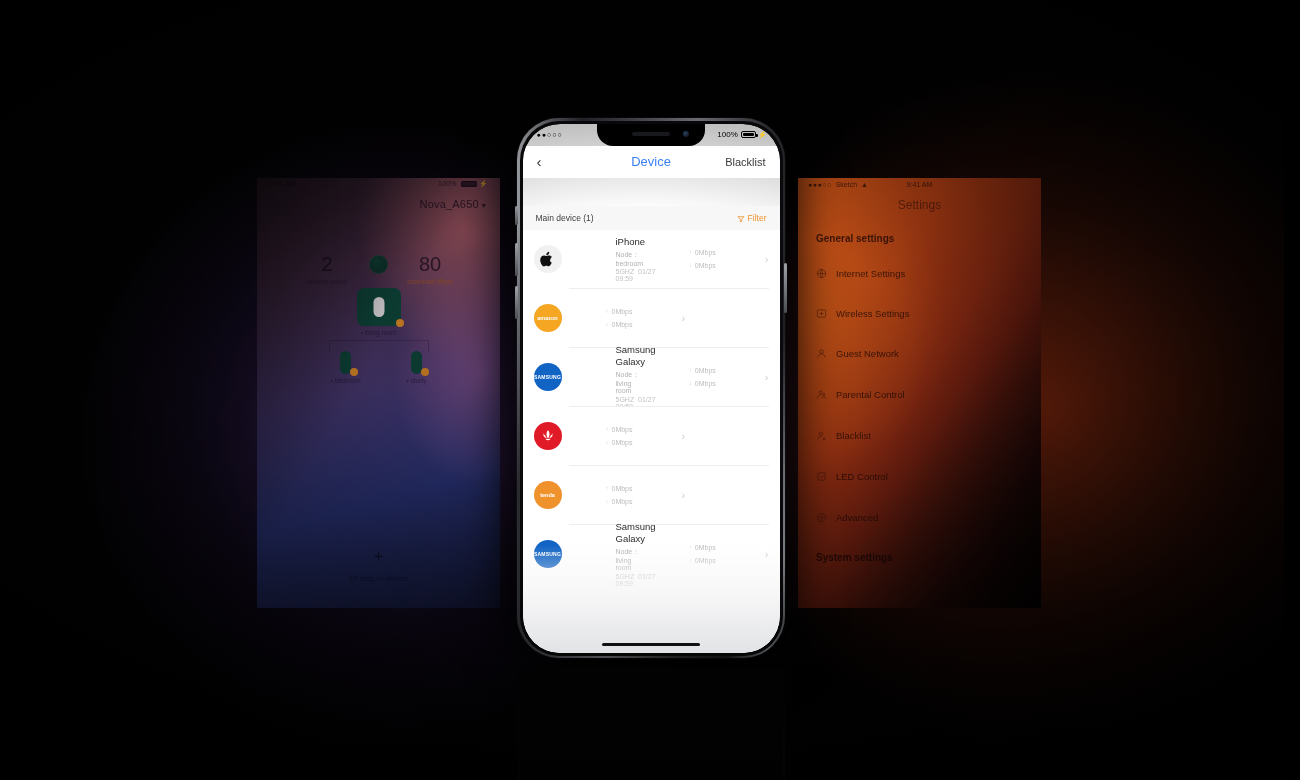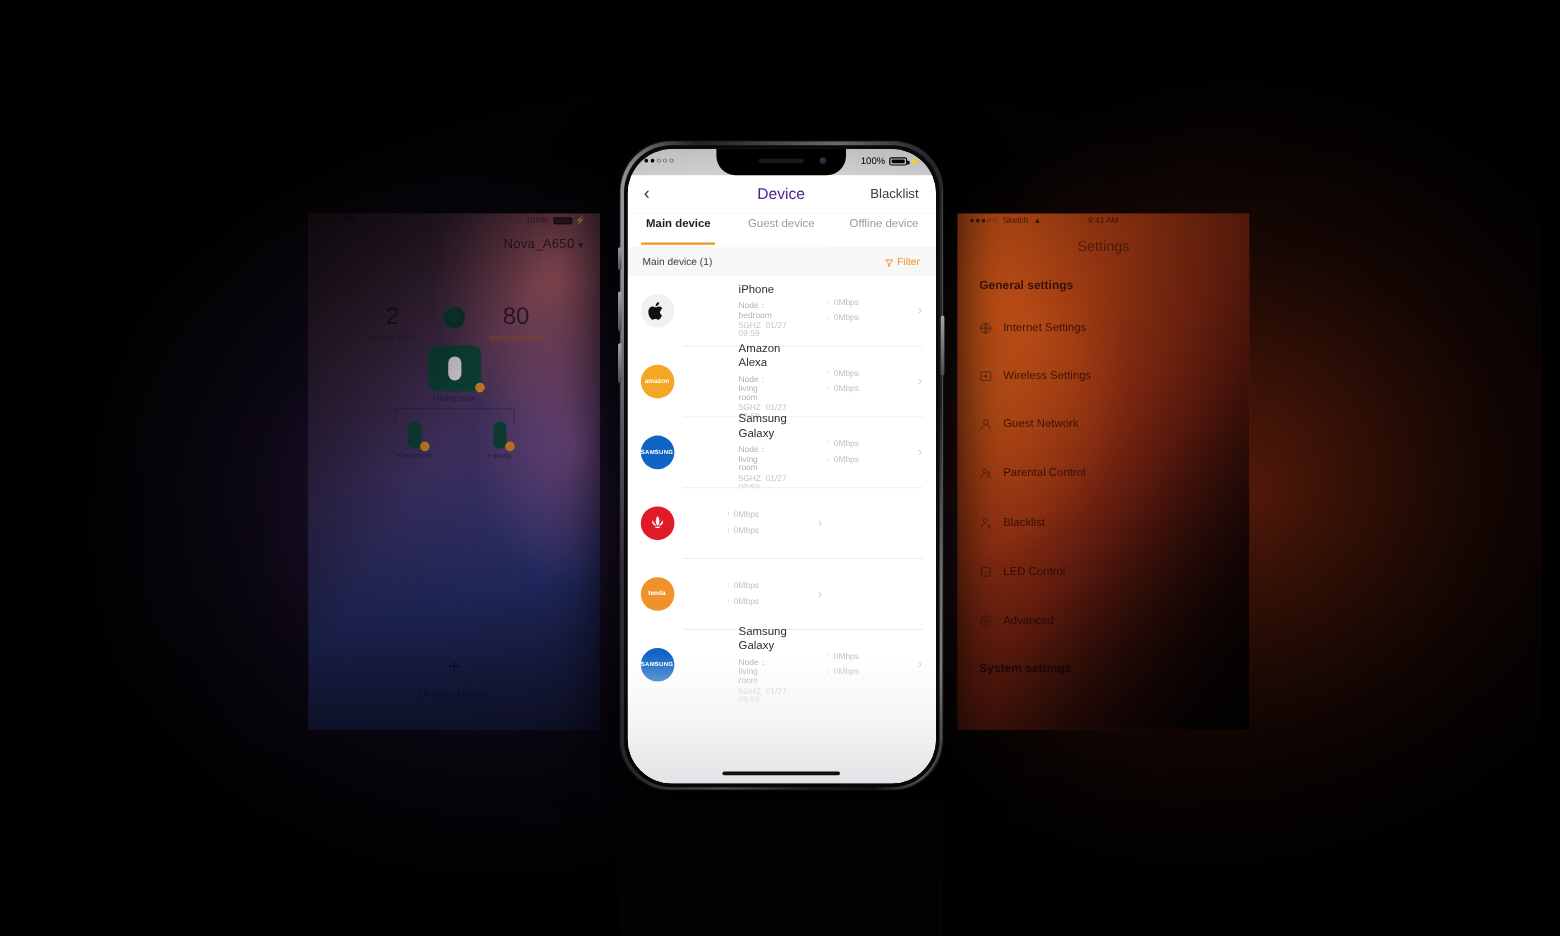--- a/index.html
+++ b/index.html
@@ -127,21 +127,21 @@
   .sb-batt { width:15px; height:7px; border:1px solid #000; border-radius:2px; position:relative; }
   .sb-batt i { position:absolute; inset:1px; background:#000; border-radius:1px; display:block; }
   .sb-batt:after { content:""; position:absolute; right:-3px; top:2px; width:1.5px; height:3px; background:#000; border-radius:0 1px 1px 0; }
   .sb-bolt { font-size:7px; }
 
   
   .navbar { position:absolute; top:22px; left:0; right:0; height:32px; background:#fff;
             display:flex; align-items:center; justify-content:space-between; padding:0 14px; z-index:4; }
   .nav-back { font-size:15px; color:#333; line-height:1; cursor:pointer; }
   .nav-title { position:absolute; left:50%; transform:translateX(-50%);
-               font-size:13px; color:#4c1d95; }
+               font-size:13px; color:#3b82f6; }
   .nav-action { font-size:11px; color:#3a3a3a; cursor:pointer; }
 
   
   .tabs { position:absolute; top:54px; left:0; right:0; height:28px; background:#fff;
           display:flex; z-index:4; }
   .tab { flex:1; text-align:center; font-size:9.5px; color:#9b9b9b;
          display:flex; align-items:flex-start; justify-content:center; padding-top:3px; position:relative; cursor:pointer; }
   .tab.active { color:#1e1e1e; font-weight:bold; }
   .tab.active:after { content:""; position:absolute; bottom:2px; left:50%; transform:translateX(-50%);
                       width:62px; height:2px; background:#f0922b; border-radius:1px; }
@@ -360,25 +360,20 @@
             <span class="sb-bolt">⚡</span>
           </span>
         </div>
 
         <div class="navbar">
           <span class="nav-back">‹</span>
           <span class="nav-title">Device</span>
           <span class="nav-action">Blacklist</span>
         </div>
 
-        <div class="tabs">
-          <div class="tab active">Main device</div>
-          <div class="tab">Guest device</div>
-          <div class="tab">Offline device</div>
-        </div>
 
         <div class="subhead">
           <span>Main device  (1)</span>
           <span class="filter">
             <svg width="8" height="8" viewBox="0 0 24 24" fill="none" stroke="currentColor" stroke-width="2.4">
                 <path d="M3 5h18L14 13v6l-4 2v-8z"></path>
               </svg>
             <span>Filter</span>
           </span>
         </div>
@@ -406,25 +401,20 @@
                   <span class="arw">↓</span>
                   <span>0Mbps</span>
                 </div>
             </div>
             <span class="chev">›</span>
           </div>
 
           <div class="row">
             <div class="avatar av-amazon">
               <span class="av-txt lower">amazon</span>
-            </div>
-            <div class="rinfo">
-              <div class="rname">Amazon Alexa</div>
-              <div class="rnode"><span>Node：</span><span>living room</span></div>
-              <div class="rband"><span>5GHZ</span>&nbsp;&nbsp;<span>01/27 09:59</span></div>
             </div>
             <div class="speeds">
               <div class="spd">
                   <span class="arw">↑</span>
                   <span>0Mbps</span>
                 </div>
               <div class="spd">
                   <span class="arw">↓</span>
                   <span>0Mbps</span>
                 </div>

